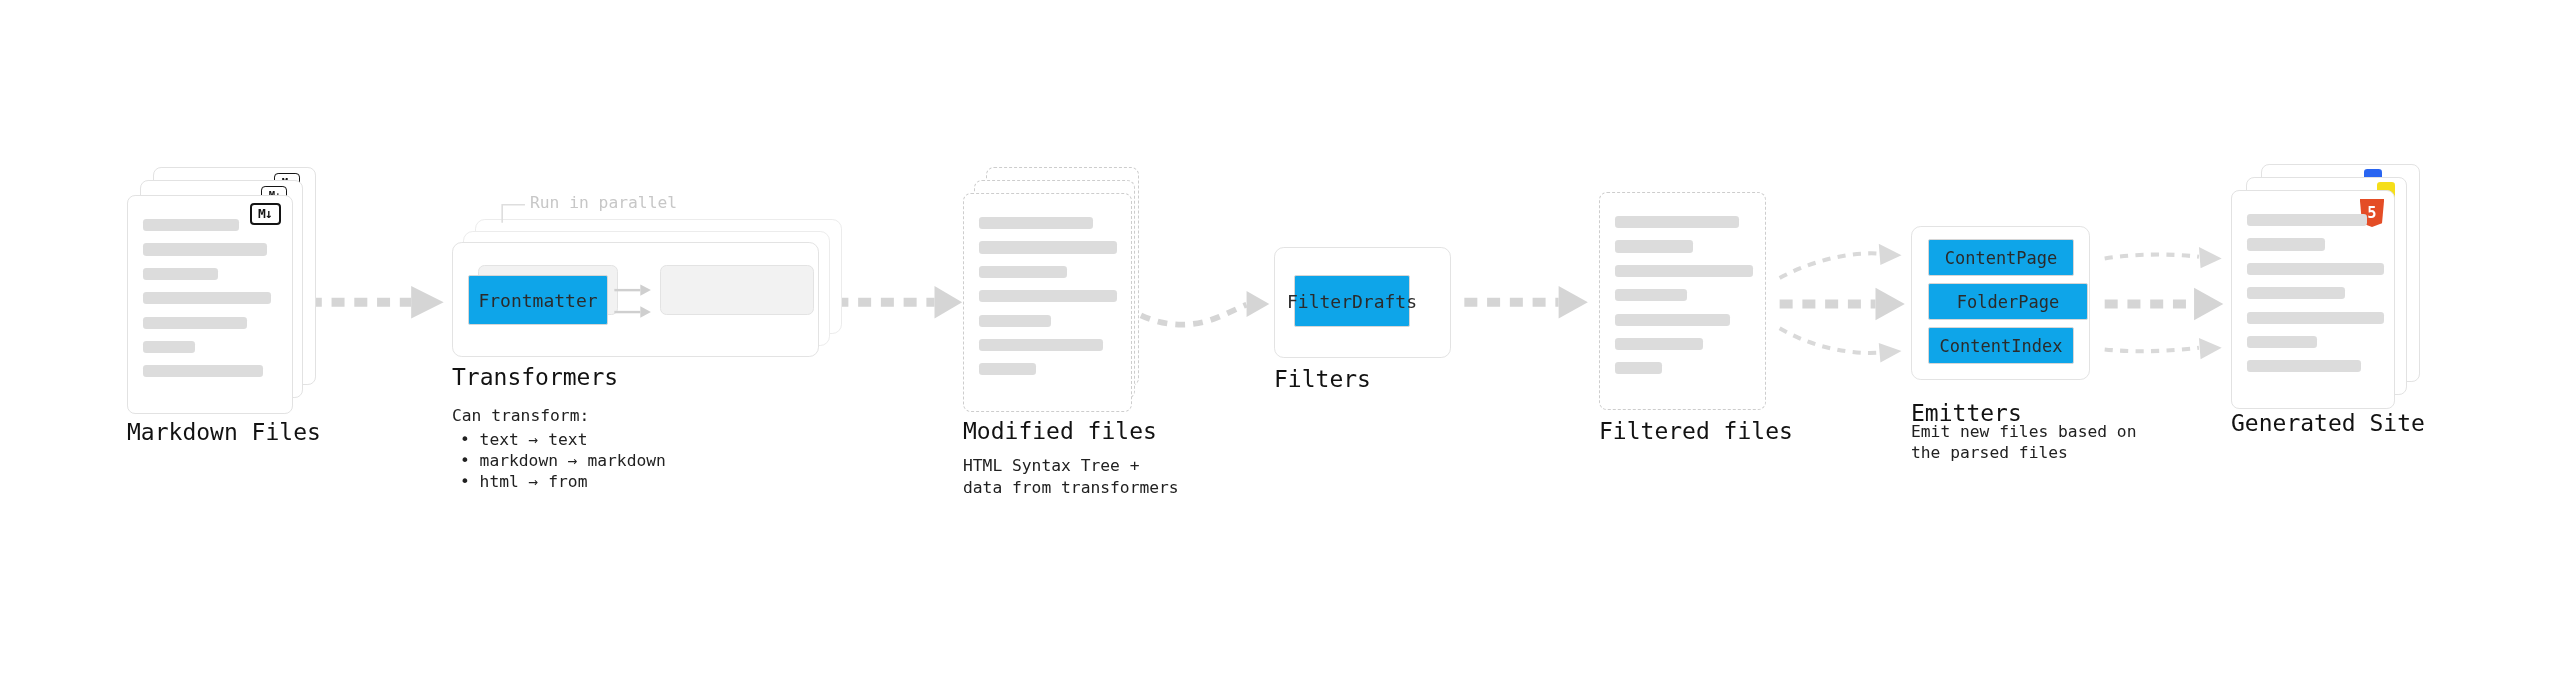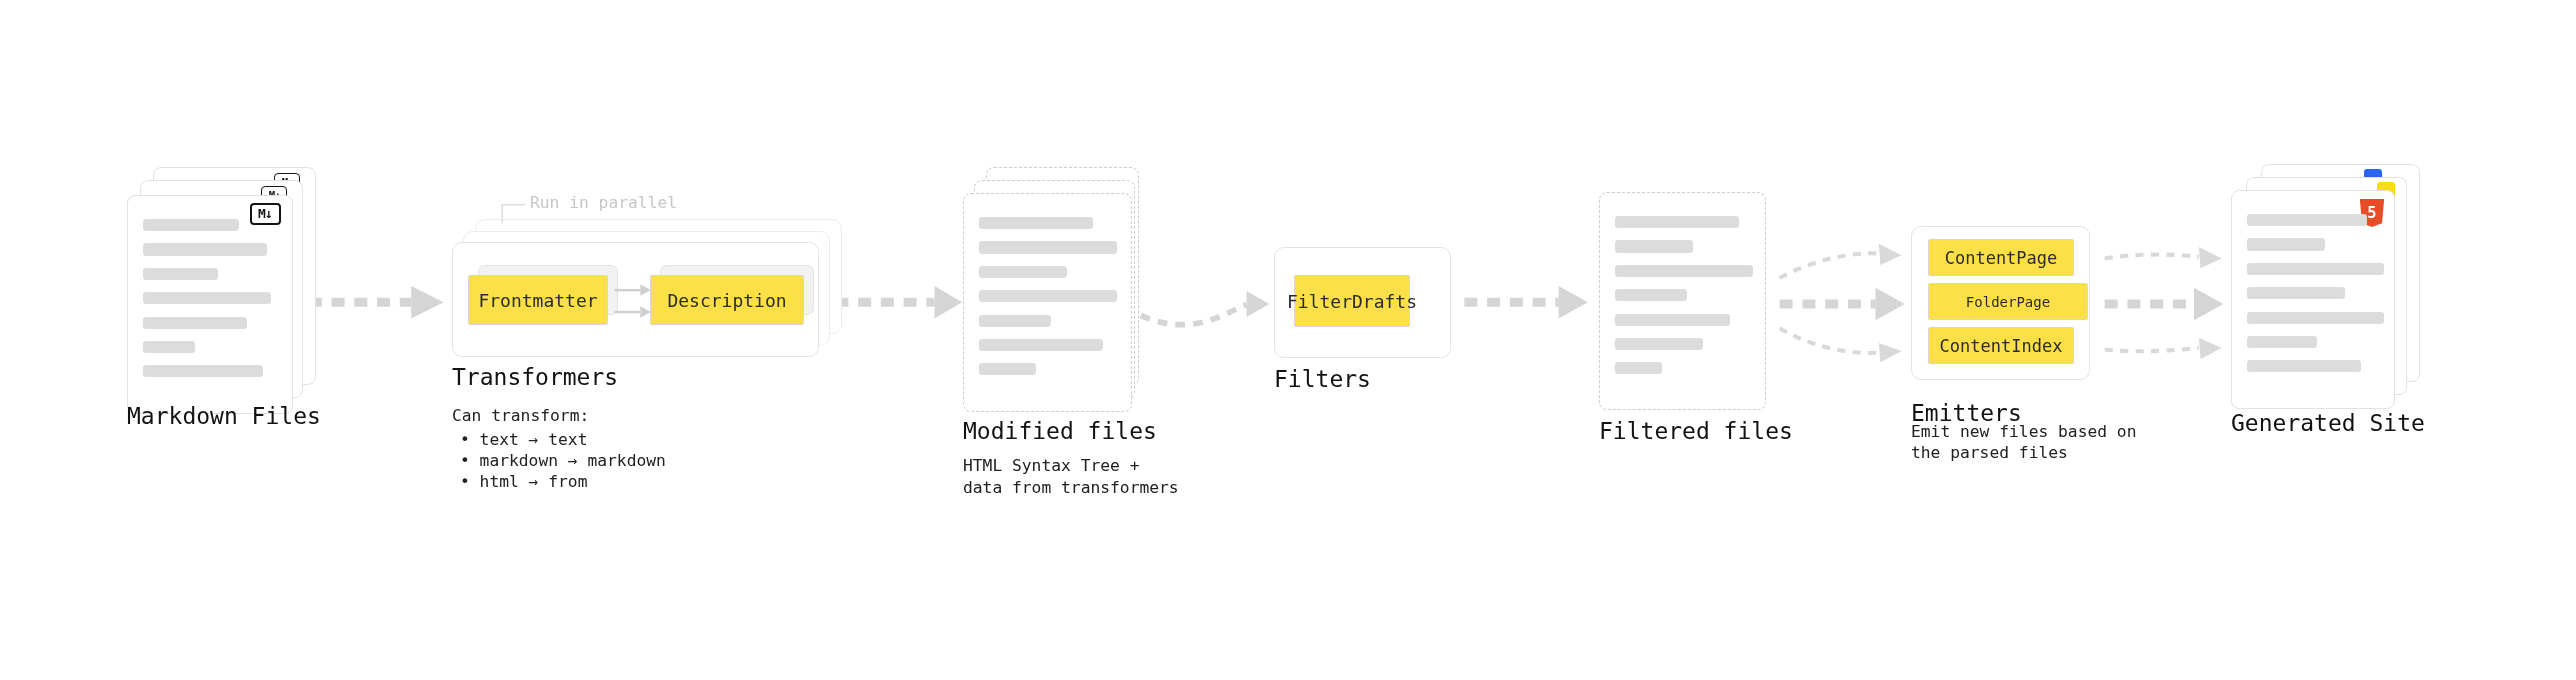--- a/index.html
+++ b/index.html
@@ -15,21 +15,21 @@
   .doc-line { height:12.2px; border-radius:3.3px; background:#dcdcdc; }
 
   .md-icon { position:absolute; right:11.4px; top:6.5px; width:31px; height:22px; border:2.4px solid #141414;
              border-radius:4.1px; background:#ffffff; color:#141414; font-weight:bold; font-size:13px;
              display:flex; align-items:center; justify-content:center; letter-spacing:-0.8px; }
   .md-icon.sm { right:14.6px; top:4.9px; width:26px; height:18px; border-width:1.6px; font-size:10.6px; }
 
   .box { position:absolute; background:#ffffff; border:1.6px solid #e3e3e3; border-radius:9.8px; }
   .box-ghost { position:absolute; background:#ffffff; border:1.6px solid #ececec; border-radius:9.8px; }
 
-  .chip { position:absolute; background:#fde047; border:0.8px solid #d6d6d6; border-radius:2px;
+  .chip { position:absolute; background:#0ea5e9; border:0.8px solid #d6d6d6; border-radius:2px;
           color:#2b2b2b; font-size:18px; display:flex; align-items:center; justify-content:center; }
   .chip-ghost { position:absolute; background:#f2f2f2; border:0.8px solid #e3e3e3; border-radius:6.5px; }
 
   .node-label { position:absolute; font-size:23px; color:#121212; white-space:nowrap; }
   .caption { position:absolute; font-size:16.3px; line-height:21px; color:#212121; white-space:nowrap; }
   .caption.tall { line-height:22px; }
   .note { position:absolute; font-size:16.3px; color:#c7c7c7; white-space:nowrap; }
 
   .html5-icon { position:absolute; right:9.8px; top:8.1px; width:24.4px; height:28px; background:#e44d26;
                 clip-path:polygon(0 0,100% 0,91% 86%,50% 100%,9% 86%); color:#ffffff; font-size:15.4px;
@@ -102,31 +102,30 @@
     <div class="doc-lines">
       <div class="doc-line" style="width:96px"></div>
       <div class="doc-line" style="width:124px"></div>
       <div class="doc-line" style="width:75px"></div>
       <div class="doc-line" style="width:128px"></div>
       <div class="doc-line" style="width:104px"></div>
       <div class="doc-line" style="width:52px"></div>
       <div class="doc-line" style="width:120px"></div>
     </div>
   </div>
-  <div class="node-label" style="left:127px;top:403px">Markdown Files</div>
+  <div class="node-label" style="left:127px;top:419px">Markdown Files</div>
 
   <div class="box-ghost" style="left:475px;top:219px;width:367px;height:115px"></div>
   <div class="box-ghost" style="left:463px;top:231px;width:367px;height:115px"></div>
   <div class="box" style="left:452px;top:242px;width:367px;height:115px"></div>
 
   <div class="chip-ghost" style="left:478px;top:265px;width:140px;height:50px"></div>
   <div class="chip" style="left:468px;top:275px;width:140px;height:50px">Frontmatter</div>
 
   <div class="chip-ghost" style="left:660px;top:265px;width:154px;height:50px"></div>
-  <div class="chip" style="left:650px;top:275px;width:154px;height:50px">Description</div>
 
   <div class="note" style="left:530px;top:193px">Run in parallel</div>
 
   <div class="node-label" style="left:452px;top:364px">Transformers</div>
   <div class="caption" style="left:452px;top:405px">Can transform:</div>
   <div class="caption" style="left:460px;top:429px">
     <div>• text → text</div>
     <div>• markdown → markdown</div>
     <div>• html → from</div>
   </div>
@@ -162,21 +161,21 @@
       <div class="doc-line" style="width:72px"></div>
       <div class="doc-line" style="width:115px"></div>
       <div class="doc-line" style="width:88px"></div>
       <div class="doc-line" style="width:47px"></div>
     </div>
   </div>
   <div class="node-label" style="left:1599px;top:418px">Filtered files</div>
 
   <div class="box" style="left:1911px;top:226px;width:179px;height:154px"></div>
   <div class="chip" style="left:1928px;top:239px;width:146px;height:37px;font-size:17px">ContentPage</div>
-  <div class="chip" style="left:1928px;top:283px;width:160px;height:37px;font-size:14px">FolderPage</div>
+  <div class="chip" style="left:1928px;top:283px;width:160px;height:37px;font-size:17px">FolderPage</div>
   <div class="chip" style="left:1928px;top:327px;width:146px;height:37px;font-size:17px">ContentIndex</div>
   <div class="node-label" style="left:1911px;top:400px">Emitters</div>
   <div class="caption" style="left:1911px;top:421px">
     <div>Emit new files based on</div>
     <div>the parsed files</div>
   </div>
 
   <div class="card" style="left:2261px;top:164px;width:159px;height:218px">
     <div class="css-icon"></div>
   </div>

